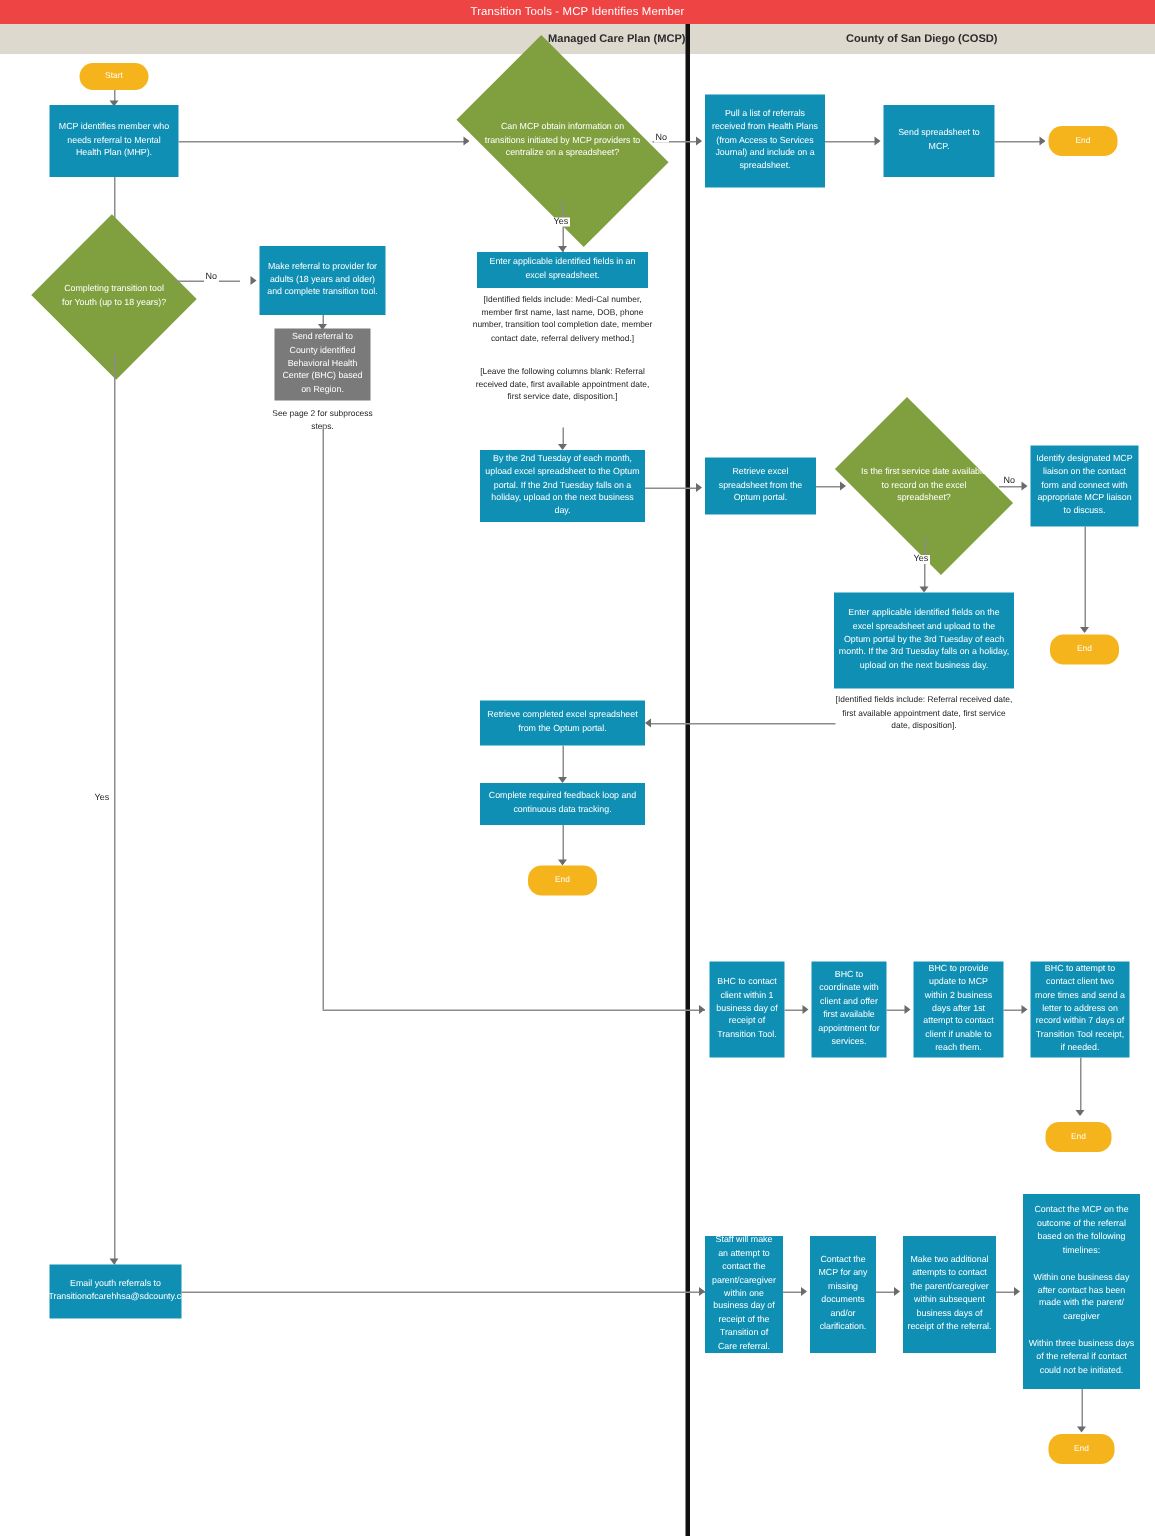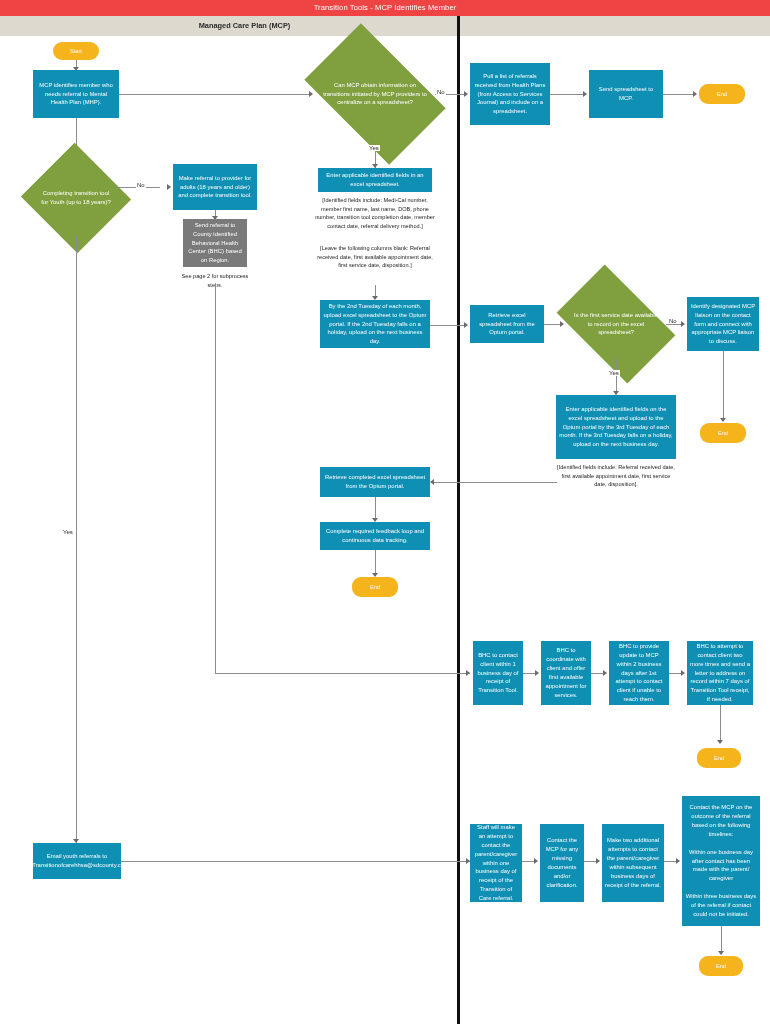--- a/index.html
+++ b/index.html
@@ -20,21 +20,21 @@
     letter-spacing:.1px;
   }
   .lane-band{
     position:absolute;left:0;top:16px;width:770px;height:20px;
     background:#ded9cf;
   }
   .lane-label{
     position:absolute;top:16px;height:20px;line-height:20px;
     font-size:7.4px;font-weight:bold;color:#2b2b2b;text-align:center;
   }
-  .lane-mcp{left:16px;width:457px;}
+  .lane-mcp{left:0;width:457px;text-align:right;}
   .lane-cosd{left:459px;width:311px;}
 
   
   .lane-divider{
     position:absolute;left:457px;top:16px;width:3px;height:1008px;
     background:#111111;
   }
 
   
   .node{
@@ -99,20 +99,21 @@
   .arr-d{border-left:3px solid transparent;border-right:3px solid transparent;border-top:4px solid #6b6b6b;}
 </style>
 </head>
 <body>
 
 <div id="canvas">
 
   <div class="title-bar">Transition Tools - MCP Identifies Member</div>
   <div class="lane-band"></div>
   <div class="lane-label lane-mcp">Managed Care Plan (MCP)</div>
+  <div class="lane-label lane-cosd">County of San Diego (COSD)</div>
   <div class="lane-divider"></div>
 
   <div class="node term" style="left:53px;top:42px;width:46px;height:18px;">Start</div>
 
   <div class="vline" style="left:76px;top:60px;height:9px;"></div>
   <div class="arr arr-d" style="left:73px;top:67px;"></div>
 
   <div class="node proc" style="left:33px;top:70px;width:86px;height:48px;">MCP identifies member who needs referral to Mental Health Plan (MHP).</div>
 
   <div class="vline" style="left:76px;top:118px;height:44px;"></div>

